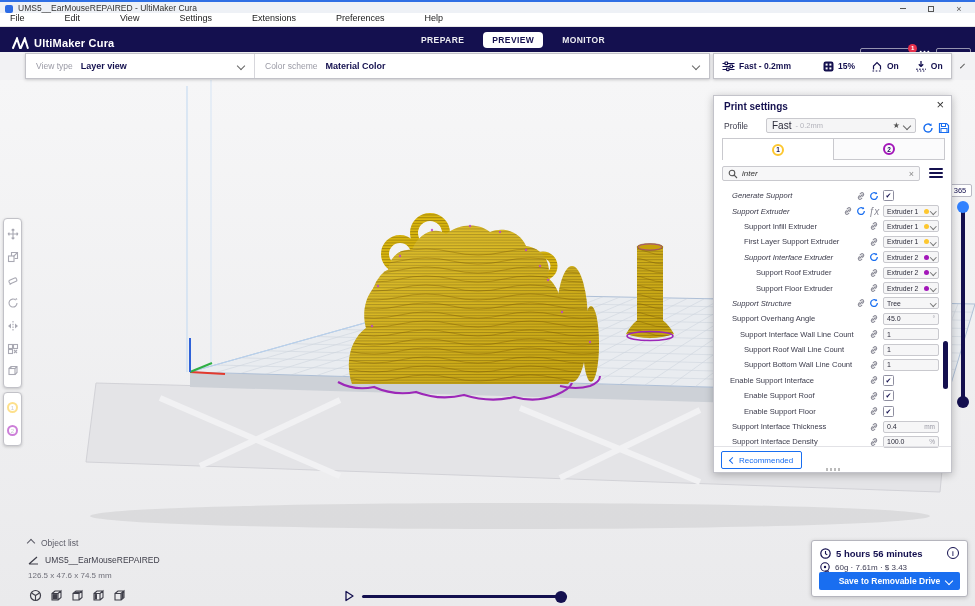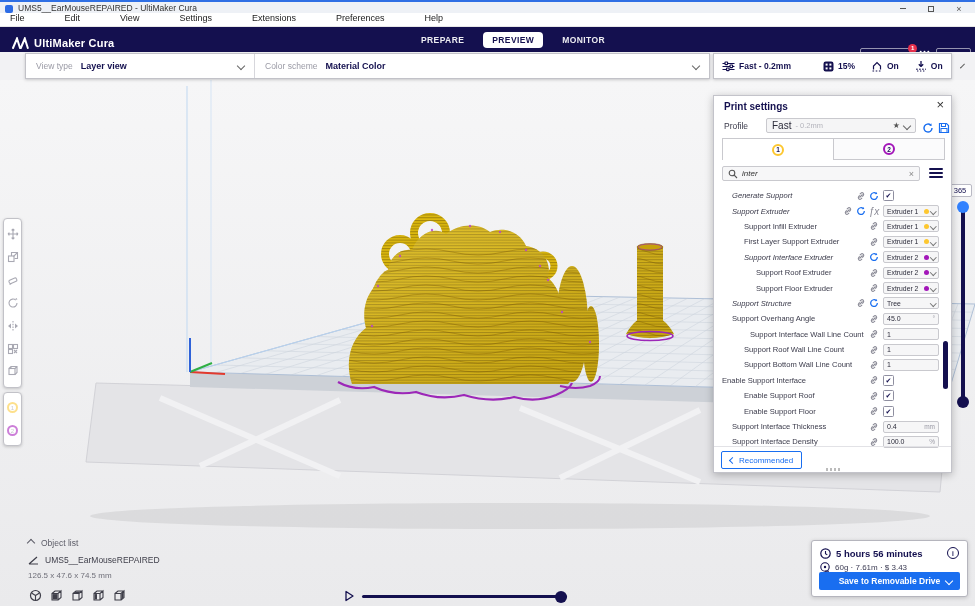--- a/index.html
+++ b/index.html
@@ -708,21 +708,21 @@
                 </g>
               </svg>
             </span>
           </span>
           <span class="inp">
             <span class="inp-val">45.0</span>
             <span class="inp-unit">°</span>
           </span>
         </div>
         <div class="sr">
-          <span class="sr-label" style="padding-left: 36px;">Support Interface Wall Line Count</span>
+          <span class="sr-label" style="padding-left: 26px;">Support Interface Wall Line Count</span>
           <span class="sr-icons">
             <span class="ricon">
               <svg width="10" height="10" viewBox="0 0 12 12">
                 <g fill="none" stroke="#8a8a96" stroke-width="1.3" stroke-linecap="round">
                   <path d="M4.5 7.5l3-3"></path>
                   <path d="M5 3.5l1-1a2 2 0 0 1 2.8 2.8l-1 1"></path>
                   <path d="M7 8.5l-1 1a2 2 0 0 1-2.8-2.8l1-1"></path>
                 </g>
               </svg>
             </span>
@@ -762,21 +762,21 @@
                 </g>
               </svg>
             </span>
           </span>
           <span class="inp">
             <span class="inp-val">1</span>
             <span class="inp-unit"></span>
           </span>
         </div>
         <div class="sr">
-          <span class="sr-label" style="padding-left: 8px;">Enable Support Interface</span>
+          <span class="sr-label" style="padding-left: 16px;">Enable Support Interface</span>
           <span class="sr-icons">
             <span class="ricon">
               <svg width="10" height="10" viewBox="0 0 12 12">
                 <g fill="none" stroke="#8a8a96" stroke-width="1.3" stroke-linecap="round">
                   <path d="M4.5 7.5l3-3"></path>
                   <path d="M5 3.5l1-1a2 2 0 0 1 2.8 2.8l-1 1"></path>
                   <path d="M7 8.5l-1 1a2 2 0 0 1-2.8-2.8l1-1"></path>
                 </g>
               </svg>
             </span>

